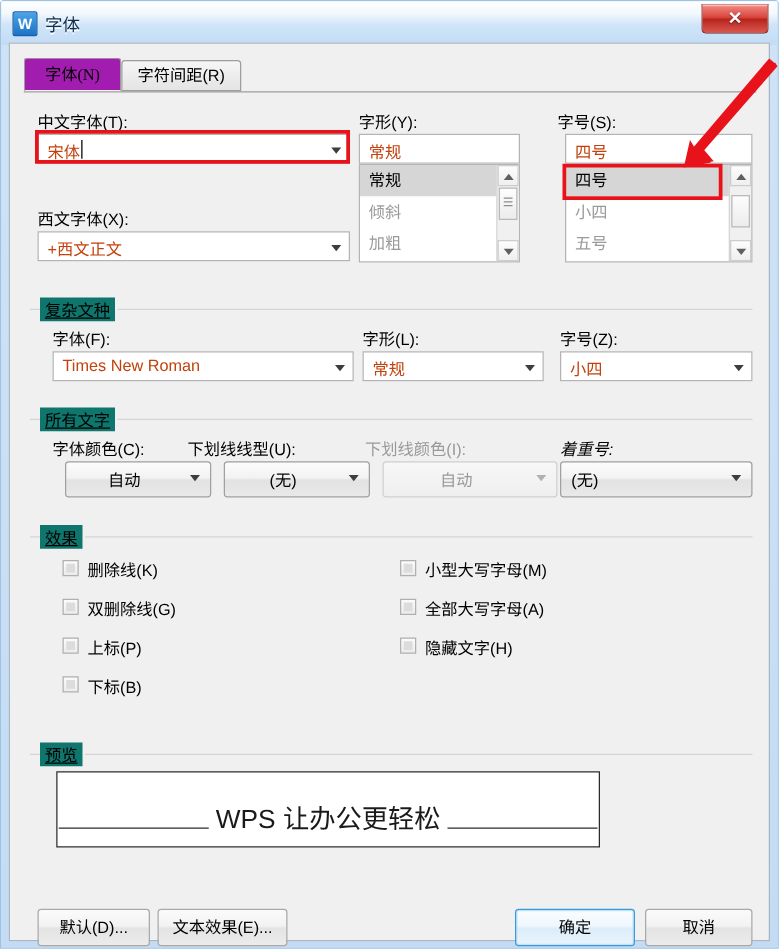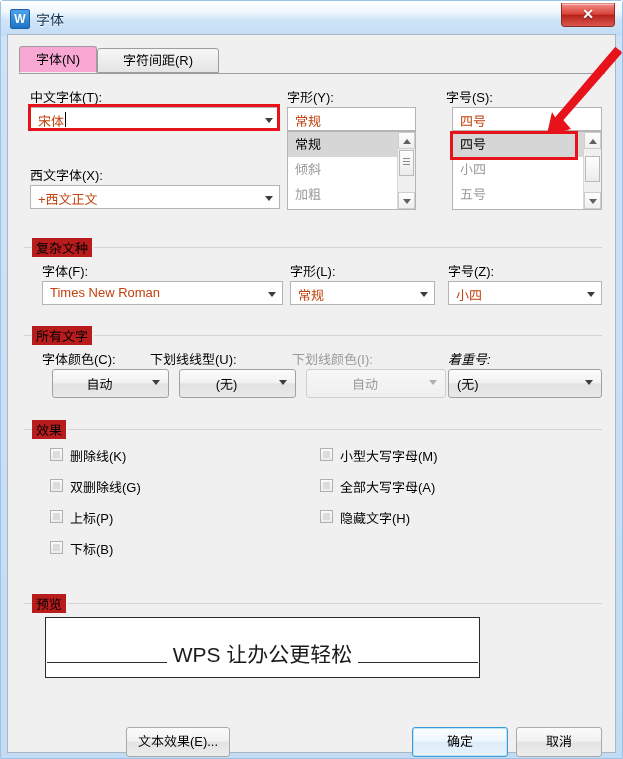--- a/index.html
+++ b/index.html
@@ -62,28 +62,28 @@
   }
   .tab{
     position:absolute;top:0;height:27px;box-sizing:border-box;
     border:1px solid #9d9d9d;
     font-size:13px;color:#000000;
     text-align:center;line-height:25px;
     cursor:pointer;
     border-radius:3px 3px 0 0;
   }
   .tab.active{
-    background:#f9a8d4;border-bottom:1px solid #f0f0f0;z-index:2;
+    background:#a21caf;border-bottom:1px solid #f0f0f0;z-index:2;font-family:Liberation Serif, serif;
   }
   .tab.inactive{
     background:linear-gradient(180deg,#f6f6f6 0%,#e4e4e4 100%);
     top:2px;height:25px;line-height:23px;
   }
   #tab-font{left:0;width:78px;}
-  #tab-spacing{left:78px;width:122px;}
+  #tab-spacing{left:78px;width:96px;}
   
   .lbl{position:absolute;font-size:13px;color:#000000;white-space:nowrap;}
   .lbl.disabled{color:#9a9a9a;}
   
   .combo{
     position:absolute;box-sizing:border-box;height:24px;
     background:#ffffff;border:1px solid #b4b4b4;
     cursor:text;
   }
   .combo .val{
@@ -134,22 +134,22 @@
   }
   .vscroll .thumb .grip{
     position:absolute;left:3px;top:50%;margin-top:-5px;width:7px;height:10px;
   }
   .vscroll .thumb .grip i{
     display:block;height:1px;background:#8c8c8c;margin-bottom:2px;
   }
   
   .group{position:absolute;}
   .group .gtitle{
-    position:absolute;left:8px;top:-1px;background:#b91c1c;padding:0 4px;
-    font-size:13px;color:#000000;white-space:nowrap;
+    position:absolute;left:8px;top:-1px;background:#0f766e;padding:0 4px;
+    font-size:13px;color:#000000;white-space:nowrap;text-decoration:underline;
   }
   .group .gline{
     position:absolute;left:0;top:8px;height:1px;background:#d4d4d4;
   }
   .group .gline.left{width:8px;}
   
   .btncombo{
     position:absolute;box-sizing:border-box;height:29px;
     background:linear-gradient(180deg,#fcfcfc 0%,#f2f2f2 46%,#e2e2e2 52%,#e9e9e9 100%);
     border:1px solid #a0a0a0;border-radius:3px;
@@ -410,20 +410,23 @@
       <div class="gtitle">预览</div>
       <div class="gline" style="left:44px;width:534px;"></div>
 
       <div id="preview-box" style="left:21px;top:22px;width:435px;height:61px;">
         <div id="preview-rule-l" style="left:1px;width:120px;"></div>
         <div id="preview-rule-r" style="right:1px;width:120px;"></div>
         <div id="preview-text">WPS 让办公更轻松</div>
       </div>
     </div>
 
+    <div class="pbtn" style="left:22px;top:692px;width:90px;">
+      <span>默认(D)...</span>
+    </div>
     <div class="pbtn" style="left:118px;top:692px;width:104px;">
       <span>文本效果(E)...</span>
     </div>
     <div class="pbtn default" style="left:404px;top:692px;width:96px;">
       <span>确定</span>
     </div>
     <div class="pbtn" style="left:508px;top:692px;width:86px;">
       <span>取消</span>
     </div>
 

